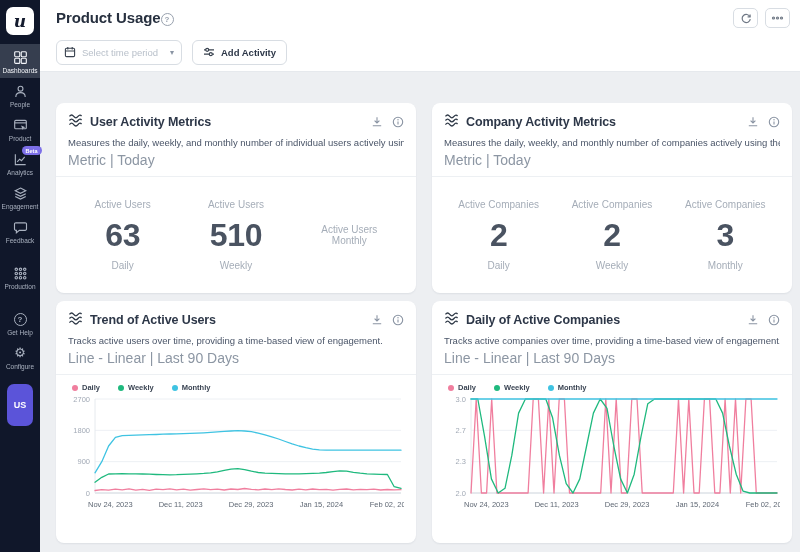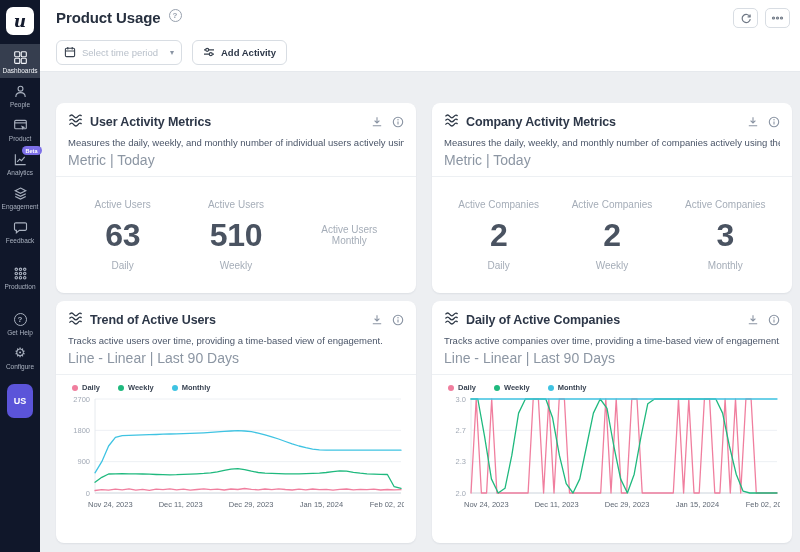--- a/index.html
+++ b/index.html
@@ -13,26 +13,26 @@
         font-family:"DejaVu Serif",serif;font-style:italic;font-weight:bold;font-size:17px;color:#141B2E;}
   .sb-item{width:40px;padding:5px 0 4px;display:flex;flex-direction:column;align-items:center;gap:2px;color:#A9B1BF;cursor:pointer;}
   .sb-item .sb-lbl{font-size:6.5px;letter-spacing:0;white-space:nowrap;}
   .sb-item.active{background:#363E4F;color:#F2F4F8;}
   .sb-item.gap{margin-top:12px;}
   .sb-ico{position:relative;height:16px;display:flex;align-items:center;justify-content:center;}
   .sb-ico svg{stroke:currentColor;fill:none;stroke-width:1.2;}
   .beta{position:absolute;top:-5px;right:-14px;background:#7C6FE8;color:#fff;font-size:5.5px;font-weight:bold;padding:1.5px 4px;border-radius:7px;}
   .help-circ{width:13px;height:13px;border:1.3px solid currentColor;border-radius:50%;display:flex;align-items:center;justify-content:center;font-size:8px;font-weight:bold;}
   .gear{font-size:13px;line-height:14px;}
-  .avatar{width:26px;height:34px;background:#5B54D9;border-radius:7px;margin-top:10px;display:flex;align-items:center;justify-content:center;color:#fff;font-size:9px;font-weight:bold;cursor:pointer;}
+  .avatar{width:26px;height:42px;background:#5B54D9;border-radius:7px;margin-top:10px;display:flex;align-items:center;justify-content:center;color:#fff;font-size:9px;font-weight:bold;cursor:pointer;}
 
   
   .main{position:absolute;left:40px;top:0;right:0;height:552px;}
   .hdr{position:absolute;left:0;top:0;right:0;height:50px;background:#fff;border-bottom:1px solid #E6E9ED;padding:9px 12px 0 16px;}
-  .hdr-row{display:flex;align-items:flex-start;gap:8px;}
+  .hdr-row{display:flex;align-items:flex-end;}
   .title{font-size:15px;font-weight:700;color:#27303F;letter-spacing:-.1px;}
   .qicon{width:13px;height:13px;border:1.2px solid #98A1AE;border-radius:50%;color:#98A1AE;font-size:8px;font-weight:bold;display:flex;align-items:center;justify-content:center;}
   .hdr-desc{margin-top:5px;font-size:9.5px;color:#4A5568;white-space:nowrap;overflow:hidden;}
   .hbtns{position:absolute;right:10px;top:8px;display:flex;gap:7px;}
   .hbtn{width:25px;height:20px;border:1px solid #D8DDE3;border-radius:5px;background:#fff;display:flex;align-items:center;justify-content:center;color:#6F7885;cursor:pointer;}
   .hbtn svg{stroke:currentColor;fill:none;stroke-width:1.2;}
 
   
   .filters{position:absolute;left:0;top:33px;right:0;height:39px;background:#fff;border-bottom:1px solid #E6E9ED;display:flex;align-items:center;gap:10px;padding:0 16px;}
   .select{height:25px;width:126px;border:1px solid #D8DDE3;border-radius:6px;background:#fff;display:flex;align-items:center;gap:6px;padding:0 7px;cursor:pointer;}

